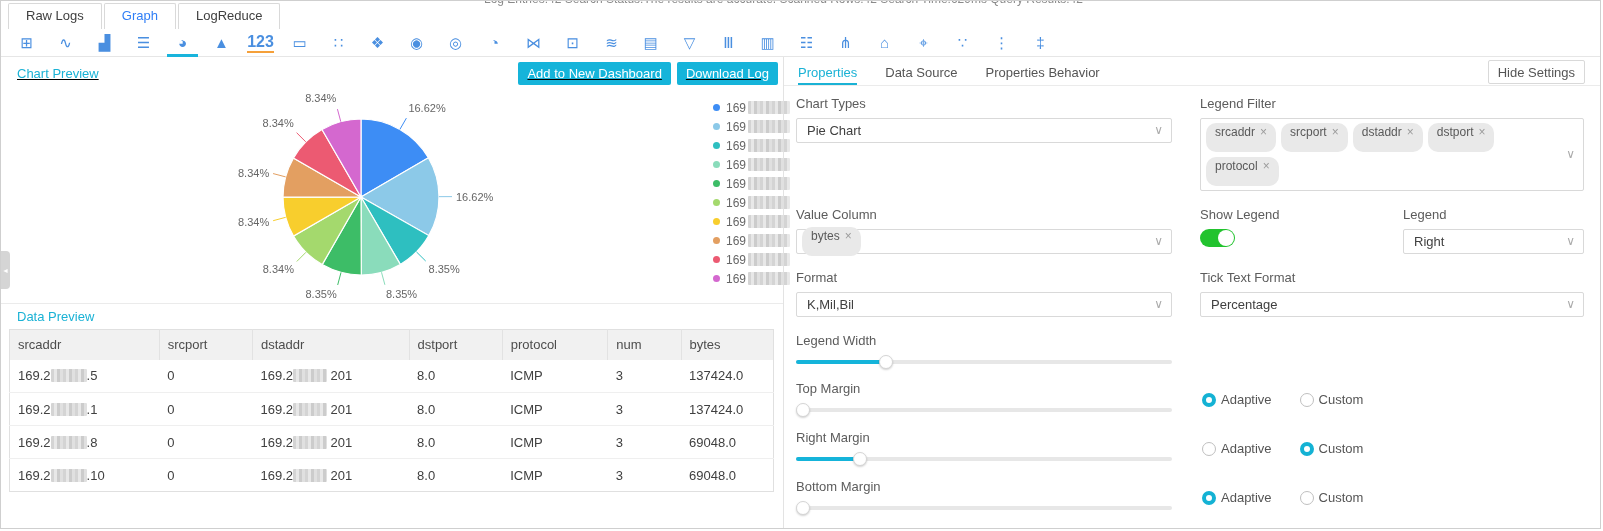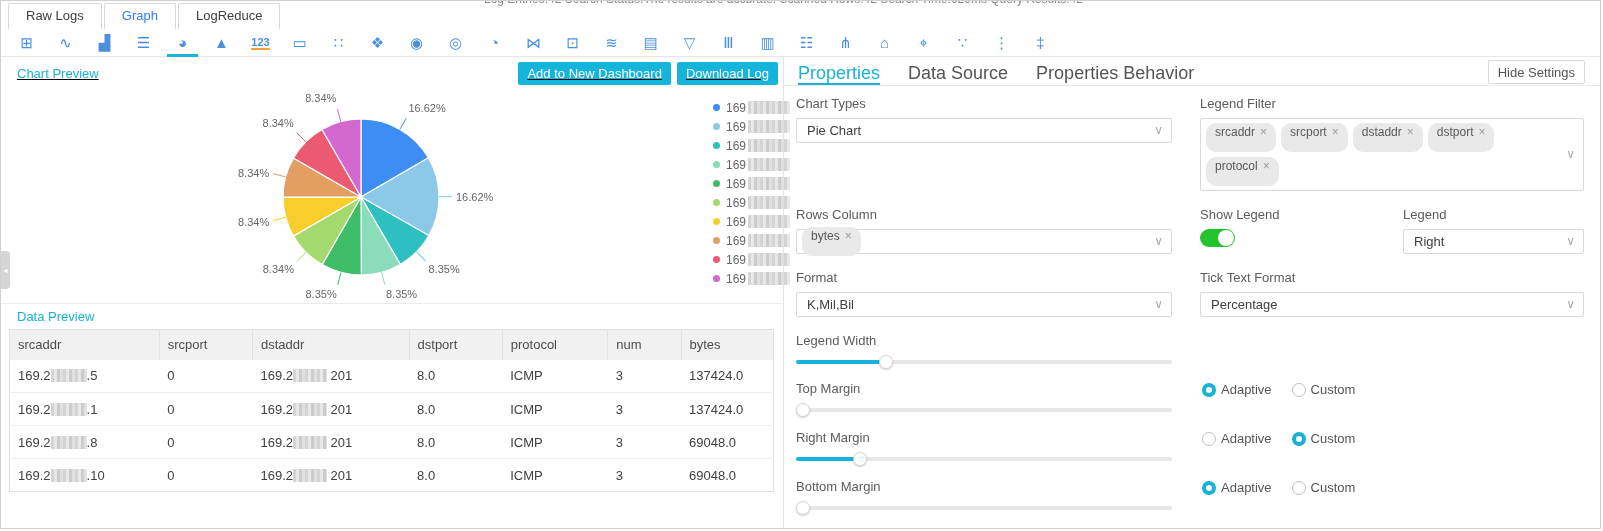--- a/index.html
+++ b/index.html
@@ -14,21 +14,21 @@
   .tabs-row { position:relative; height:28px; padding:2px 0 0 7px; display:flex; align-items:flex-start; }
   .tab { height:26px; line-height:24px; padding:0 17px; border:1px solid #d9d9d9; border-bottom:none; background:#fff;
          margin-right:2px; border-radius:2px 2px 0 0; font-size:13px; color:#404040; cursor:pointer; }
   .tab.active { color:#2f7ef6; }
 
   
   .toolbar { height:28px; border-bottom:1px solid #e6e6e6; display:flex; align-items:center; padding-left:6px; }
   .tool { position:relative; width:39px; height:28px; display:flex; align-items:center; justify-content:center;
           font-size:15px; color:#4a8fe0; cursor:pointer; }
   .tool.active::after { content:""; position:absolute; left:4px; right:4px; bottom:0; height:3px; background:#18b4dc; }
-  .tool .num { font-size:11px; font-weight:bold; color:#4a8fe0; border-bottom:2px solid #f5a03a;text-align:right; }
+  .tool .num { font-size:16px; font-weight:bold; color:#4a8fe0; border-bottom:2px solid #f5a03a;text-align:right; }
 
   .content { display:flex; height:472px; }
   .left-panel { width:783px; border-right:1px solid #e3e3e3; position:relative; }
 
   .panel-header { height:32px; display:flex; align-items:center; padding:0 5px 0 16px;text-decoration:underline; }
   .cyan-title { font-size:13px; color:#1ab2d5; }
   .header-buttons { margin-left:auto; display:flex; gap:6px; }
   .cyan-btn { background:#15b4da; color:#fff; border:none; font-size:13px; height:23px; padding:0 9px;
               border-radius:2px; cursor:pointer; font-family:inherit; }
 
@@ -49,21 +49,21 @@
   .dtable th { background:#f1f1f1; font-weight:normal; text-align:left; height:30px; padding:0 8px; color:#4d4d4d;
                border-right:1px solid #e2e2e2; }
   .dtable th:last-child { border-right:none; }
   .dtable td { height:33px; padding:0 8px; border-bottom:1px solid #efefef; }
   .dtable tr:last-child td { border-bottom:none; }
 
   
   .right-panel { flex:1; position:relative; }
   .rtabs { position:relative; height:29px; border-bottom:1px solid #ebebeb; display:flex; align-items:center;
            padding-left:14px; gap:28px; }
-  .rtab { font-size:18px; color:#555; height:25px; line-height:28px; cursor:pointer; position:relative; }
+  .rtab { font-size:13px; color:#555; height:25px; line-height:28px; cursor:pointer; position:relative; }
   .rtab.active { color:#1ab2d5; }
   .rtab.active::after { content:""; position:absolute; left:0; right:0; bottom:-1px; height:2px; background:#1ab2d5; }
   .hide-settings { position:absolute; right:15px; top:3px; height:24px; padding:0 9px; background:#fff;
                    border:1px solid #d9d9d9; border-radius:2px; font-size:13px; color:#555; cursor:pointer; font-family:inherit; }
 
   .fields { padding:10px 16px 0 12px; }
   .frow { display:flex; margin-bottom:16px; }
   .fcol-l { width:376px; flex:none; }
   .fcol-r { margin-left:28px; flex:1; min-width:0; }
   .flabel { font-size:13px; color:#5c5c5c; margin-bottom:7px; }
@@ -84,21 +84,21 @@
   .half + .half { margin-left:22px; }
 
   .slider { position:relative; height:14px; margin-top:4px; }
   .slider .track { position:absolute; left:0; right:0; top:5px; height:4px; background:#e7e7e7; border-radius:2px; }
   .slider .fill { position:absolute; left:0; top:5px; height:4px; background:#15b4da; border-radius:2px; }
   .slider .handle { position:absolute; top:0; width:14px; height:14px; border-radius:50%; background:#fff;
                     border:1px solid #d5d5d5; box-shadow:0 1px 2px rgba(0,0,0,.18); cursor:pointer; }
 
   .margin-row { display:flex; margin-bottom:13px; }
   .margin-left { width:376px; flex:none; }
-  .radios { margin-left:30px; display:flex; gap:20px; align-items:flex-start; padding-top:1px; }
+  .radios { margin-left:30px; display:flex; gap:28px; align-items:center; padding-top:1px; }
   .radio { display:flex; align-items:center; gap:5px; font-size:13px; color:#555; cursor:pointer; }
   .rdot { width:14px; height:14px; border-radius:50%; background:#fff; border:1px solid #bfbfbf; flex:none; }
   .rdot.sel { border:4px solid #14b2d4; }
 
   .collapse-handle { position:absolute; left:0; top:250px; width:9px; height:38px; background:#d5d5d5;
                      border-radius:0 4px 4px 0; display:flex; align-items:center; justify-content:center;
                      color:#fff; font-size:7px; cursor:pointer; z-index:6; }
 </style>
 </head>
 <body>
@@ -378,21 +378,21 @@
                 <span class="pill">dstaddr<span class="x">×</span></span>
                 <span class="pill">dstport<span class="x">×</span></span>
                 <span class="pill">protocol<span class="x">×</span></span>
                 <span class="chev">∨</span>
             </div>
           </div>
         </div>
 
         <div class="frow">
           <div class="fcol-l">
-            <div class="flabel">Rows Column</div>
+            <div class="flabel">Value Column</div>
             <div class="select" id="value-column-tags">
               <span class="pill">bytes<span class="x">×</span></span>
                 <span class="chev">∨</span>
             </div>
           </div>
           <div class="fcol-r">
             <div class="half-row">
               <div class="half">
                 <div class="flabel">Show Legend</div>
                 <div class="toggle">

